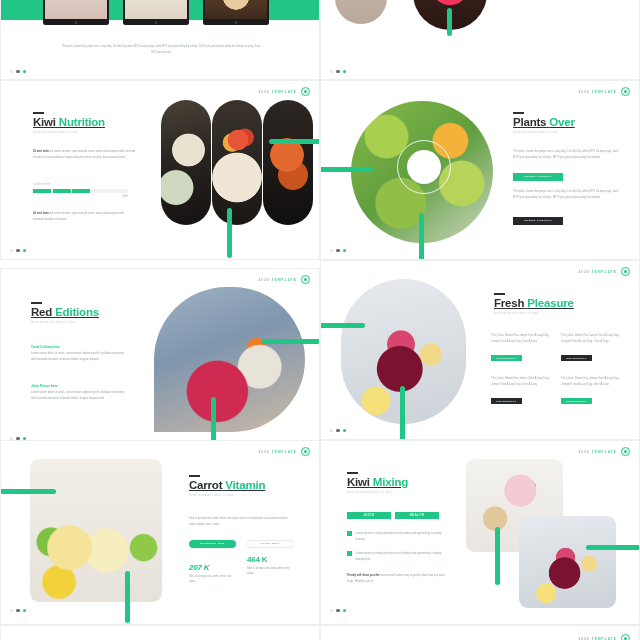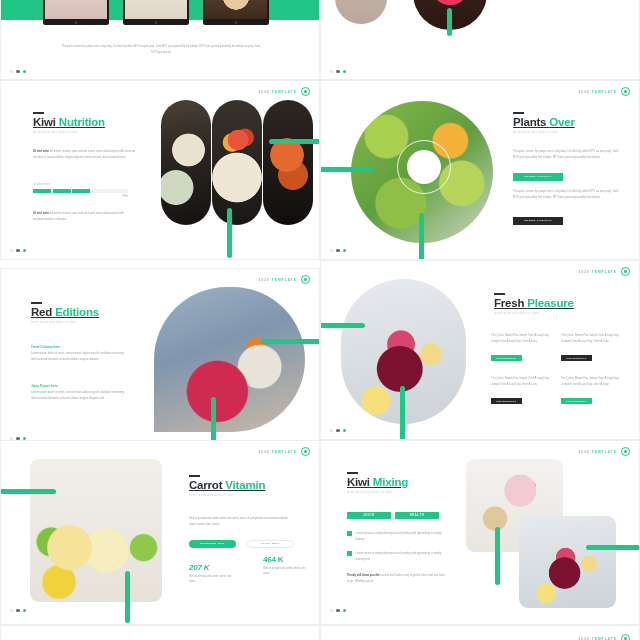--- a/index.html
+++ b/index.html
@@ -390,21 +390,21 @@
 
     <div class="body-txt" style="position:absolute;left:188px;top:75px;width:104px;">Sed ut perspiciatis unde omnis iste natus error sit voluptatem accusantium dolore mque laudan tium, totam</div>
 
     <div class="btn round" style="position:absolute;left:188px;top:99px;width:47px;padding:0;">Download Now</div>
     <div class="btn ghost" style="position:absolute;left:246px;top:99px;width:47px;padding:0;">Learn More</div>
 
     <div style="position:absolute;left:188px;top:122px;width:44px;font-style:italic;">
       <div class="kv-num">207 K</div>
       <div class="body-txt" style="margin-top:1.5px;">Sed ut perspiciatis unde omnis iste natus</div>
     </div>
-    <div style="position:absolute;left:246px;top:114px;width:44px;margin-left:16px;">
+    <div style="position:absolute;left:246px;top:114px;width:44px;">
       <div class="kv-num">464 K</div>
       <div class="body-txt" style="margin-top:1.5px;">Sed ut perspiciatis unde omnis iste natus</div>
     </div>
 
     <div class="dots" style="bottom:12px;">
       <span class="d1"></span>
         <span class="d2"></span>
         <span class="d3"></span>
     </div>
   </div>

